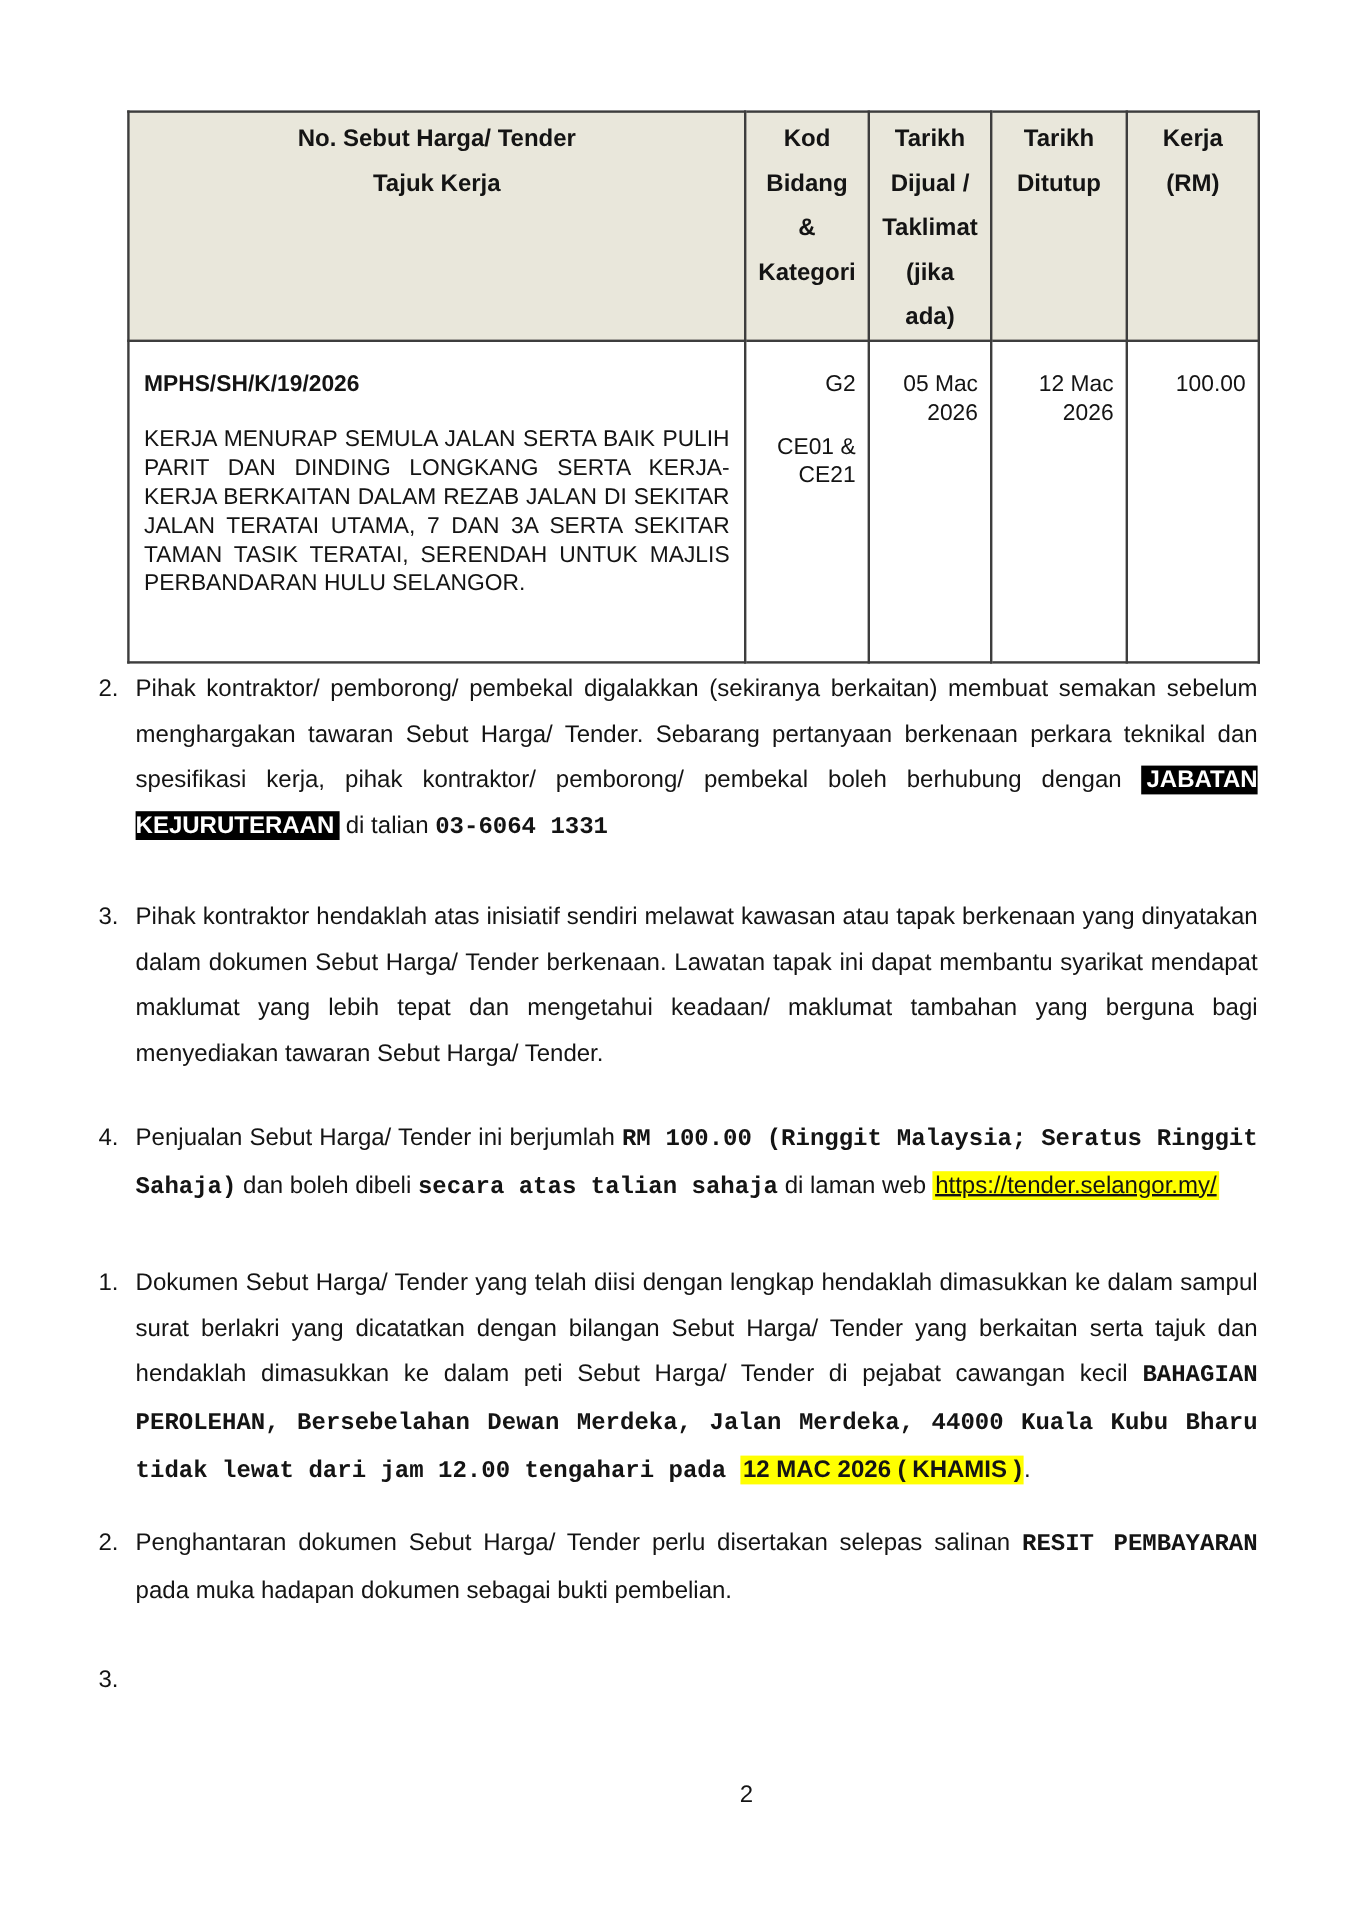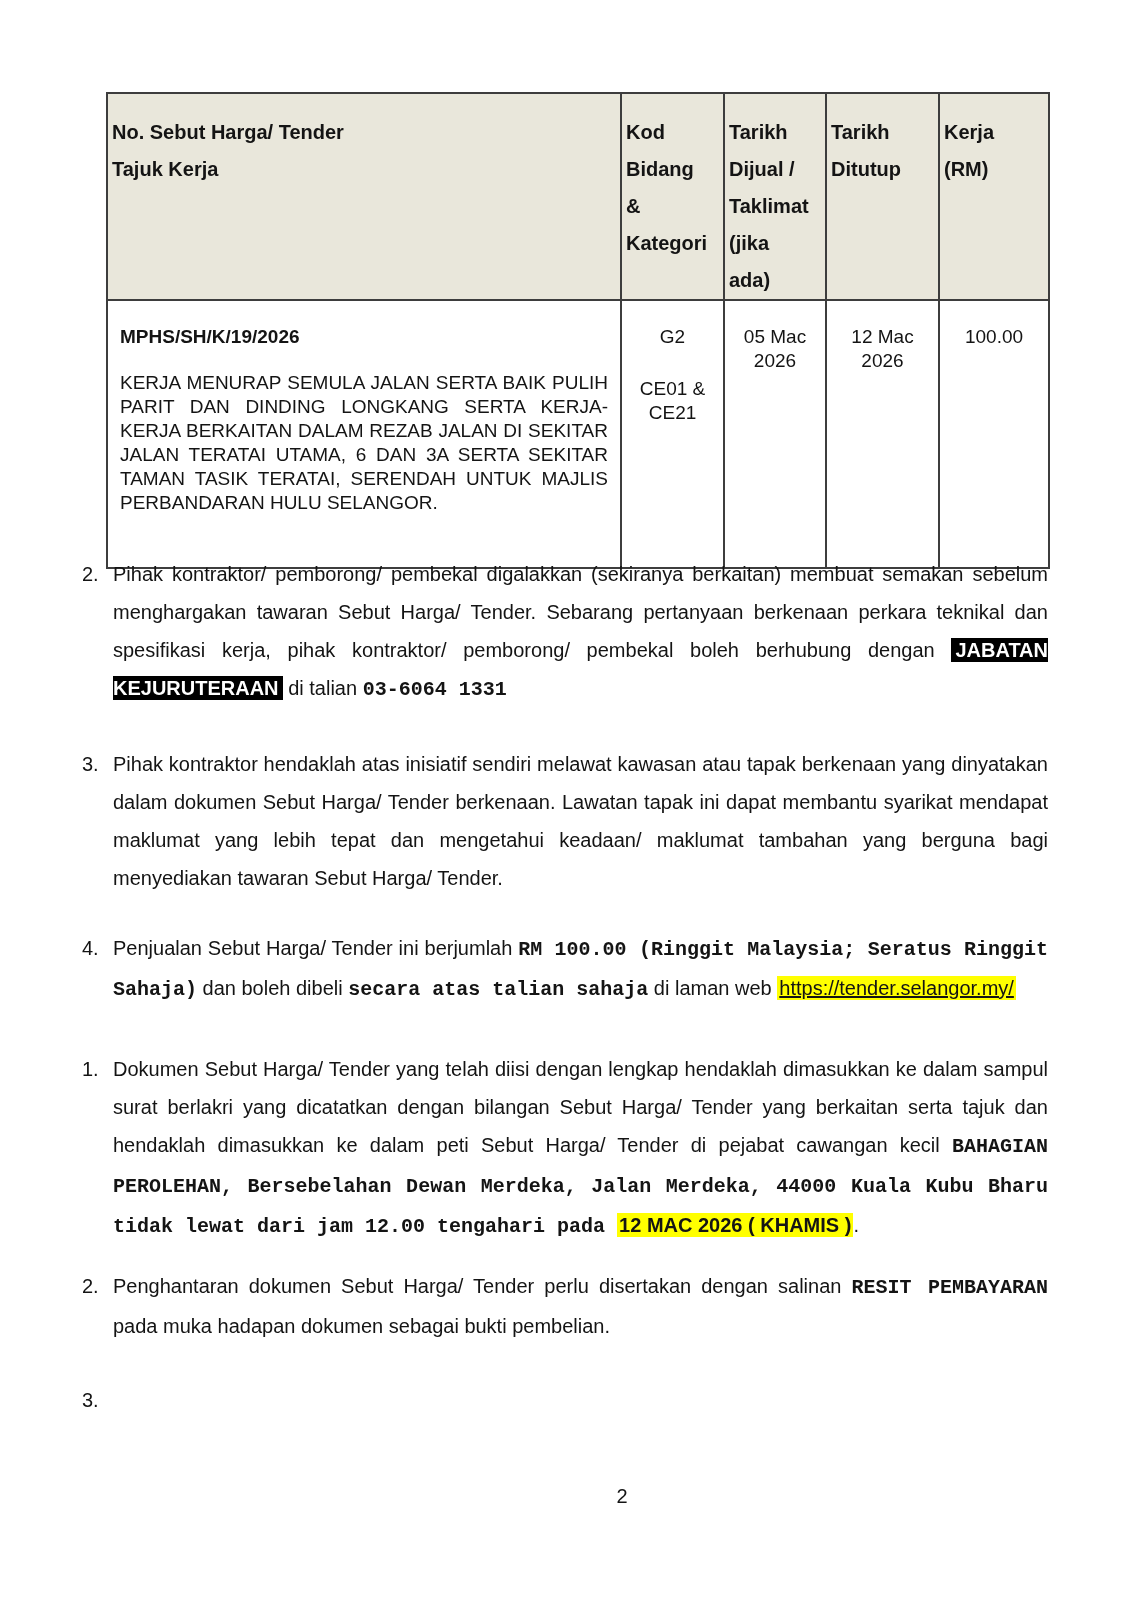--- a/index.html
+++ b/index.html
@@ -24,35 +24,35 @@
   .doc-table th,.doc-table td{
     border:2px solid var(--border);
     vertical-align:top;
     font-size:19px;
   }
   .doc-table th{
     background:var(--header-bg);
     font-weight:bold;
     font-size:20px;
     line-height:37px;
-    text-align:left;
-    padding:20px 4px 0 4px;
+    text-align:center;
+    padding:4px 4px 0 4px;
     height:180px;
     box-sizing:border-box;
   }
   .doc-table td{
     height:268px;
     box-sizing:border-box;
     padding:24px 10px 22px 10px;
     line-height:24px;
   }
   .cell-desc{padding-left:12px !important;padding-right:12px !important;}
   .tender-no{font-weight:bold;}
   .work-title{margin-top:22px;text-align:justify;}
-  .cell-center{text-align:center;}
+  .cell-center{text-align:right;}
   .kod-cats{margin-top:28px;}
   .hline{display:block;}
   
   .item{
     position:absolute;
     left:82px;
     width:966px;
     box-sizing:border-box;
     padding-left:31px;
     font-size:20px;
@@ -117,21 +117,21 @@
           <th>
               <div class="hline">Kerja</div>
               <div class="hline">(RM)</div>
             </th>
         </tr>
       </thead>
       <tbody>
         <tr>
           <td class="cell-desc">
             <div class="tender-no">MPHS/SH/K/19/2026</div>
-            <div class="work-title">KERJA MENURAP SEMULA JALAN SERTA BAIK PULIH PARIT DAN DINDING LONGKANG SERTA KERJA-KERJA BERKAITAN DALAM REZAB JALAN DI SEKITAR JALAN TERATAI UTAMA, 6 DAN 3A SERTA SEKITAR TAMAN TASIK TERATAI, SERENDAH UNTUK MAJLIS PERBANDARAN HULU SELANGOR.</div>
+            <div class="work-title">KERJA MENURAP SEMULA JALAN SERTA BAIK PULIH PARIT DAN DINDING LONGKANG SERTA KERJA-KERJA BERKAITAN DALAM REZAB JALAN DI SEKITAR JALAN TERATAI UTAMA, 7 DAN 3A SERTA SEKITAR TAMAN TASIK TERATAI, SERENDAH UNTUK MAJLIS PERBANDARAN HULU SELANGOR.</div>
           </td>
           <td class="cell-center">
             <div>G2</div>
             <div class="kod-cats">
                 <div class="hline">CE01 &amp;</div>
                 <div class="hline">CE21</div>
               </div>
           </td>
           <td class="cell-center">
               <div class="hline">05 Mac</div>
@@ -162,21 +162,21 @@
     <span class="itext"><span class="run-normal">Penjualan Sebut Harga/ Tender ini berjumlah </span><span class="run-bold">RM 100.00 (Ringgit Malaysia; Seratus Ringgit Sahaja)</span><span class="run-normal"> dan boleh dibeli </span><span class="run-bold">secara atas talian sahaja</span><span class="run-normal"> di laman web </span><span class="run-link">https://tender.selangor.my/</span></span>
   </div>
 
   <div class="item" style="top:1050px">
     <span class="num">1.</span>
     <span class="itext"><span class="run-normal">Dokumen Sebut Harga/ Tender yang telah diisi dengan lengkap hendaklah dimasukkan ke dalam sampul surat berlakri yang dicatatkan dengan bilangan Sebut Harga/ Tender yang berkaitan serta tajuk dan hendaklah dimasukkan ke dalam peti Sebut Harga/ Tender di pejabat cawangan kecil </span><span class="run-bold">BAHAGIAN PEROLEHAN, Bersebelahan Dewan Merdeka, Jalan Merdeka, 44000 Kuala Kubu Bharu tidak lewat dari jam 12.00 tengahari pada </span><span class="run-bold-hl">12 MAC 2026 ( KHAMIS )</span><span class="run-normal">.</span></span>
   </div>
 
   <div class="item" style="top:1267px">
     <span class="num">2.</span>
-    <span class="itext"><span class="run-normal">Penghantaran dokumen Sebut Harga/ Tender perlu disertakan dengan salinan </span><span class="run-bold">RESIT PEMBAYARAN</span><span class="run-normal"> pada muka hadapan dokumen sebagai bukti pembelian.</span></span>
+    <span class="itext"><span class="run-normal">Penghantaran dokumen Sebut Harga/ Tender perlu disertakan selepas salinan </span><span class="run-bold">RESIT PEMBAYARAN</span><span class="run-normal"> pada muka hadapan dokumen sebagai bukti pembelian.</span></span>
   </div>
 
   <div class="item" style="top:1381px">
     <span class="num">3.</span>
   </div>
 
   <div class="page-num">2</div>
 
 </div>
 

